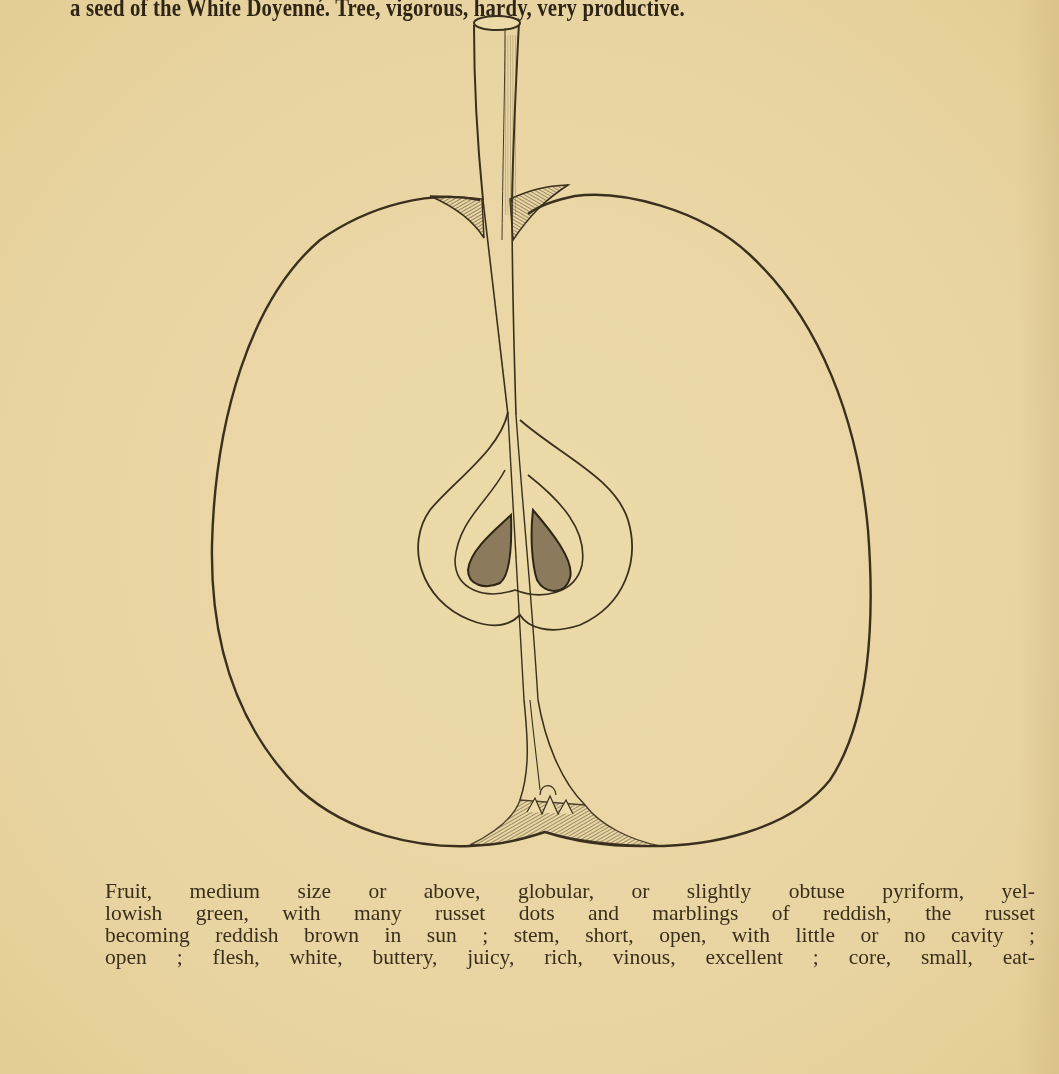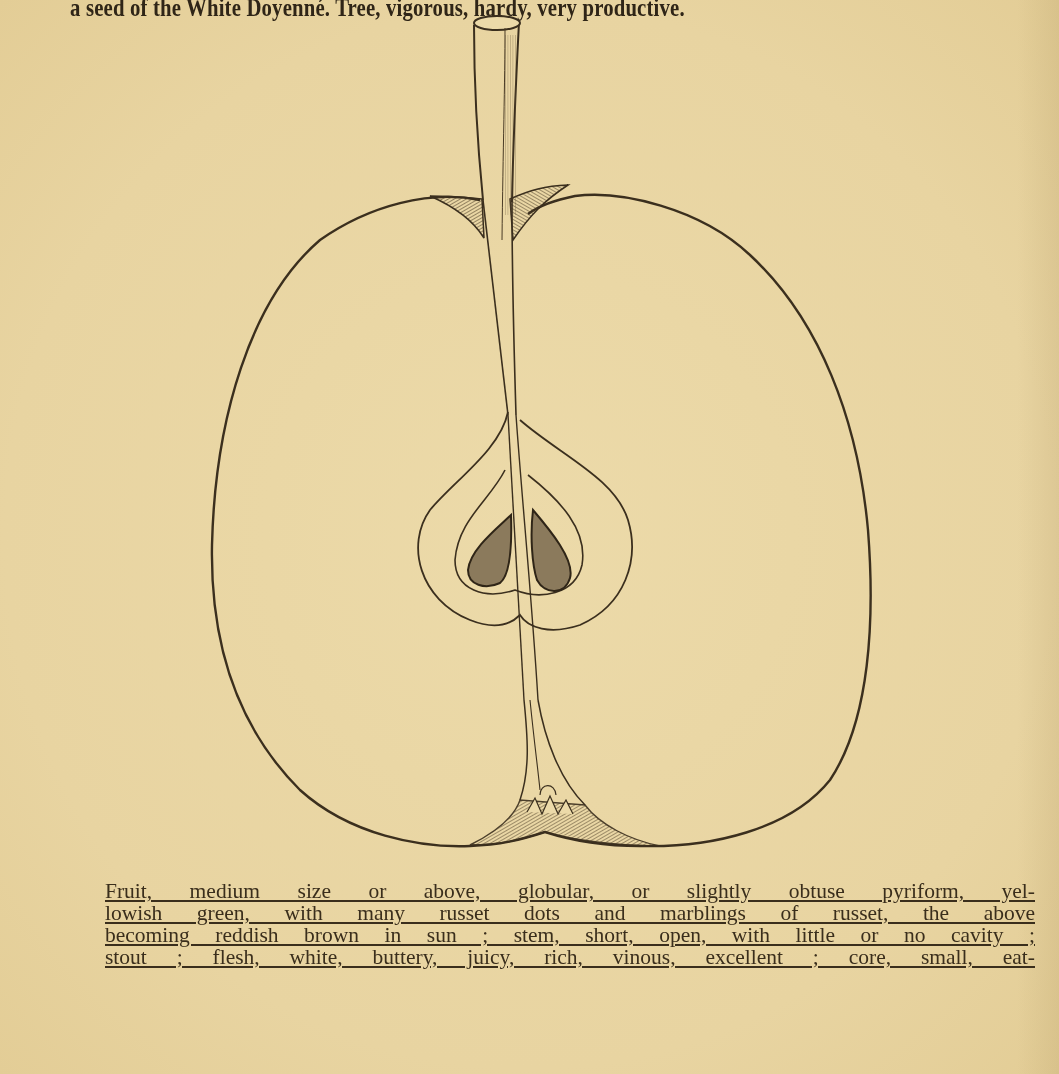--- a/index.html
+++ b/index.html
@@ -50,21 +50,20 @@
       font-size: 21.5px;
       line-height: 22px;
       color: #3a2e1c;
     }
     .description .line {
       display: block;
       white-space: nowrap;
       text-align: justify;
       text-align-last: justify;
       height: 22px;
-      text-decoration: underline;
     }
     .description .line.first {
       padding-left: 0;
     }
     .description .line.last {
       text-align-last: left;
     }
   </style>
 </head>
 <body>
@@ -150,16 +149,16 @@
 
   <g>
     <path d="M 470,845 C 500,830 515,815 520,800 L 585,805 C 600,825 630,840 660,846 C 620,846 570,840 545,832 C 520,840 500,845 470,845 Z" fill="url(#hatch)" stroke="#3b2f1e" stroke-width="1.4" opacity="0.9"></path>
     <path d="M 527,812 L 535,798 L 542,814 L 550,796 L 558,814 L 566,800 L 573,814" fill="#ecdaa9" stroke="#3b2f1e" stroke-width="1.2"></path>
     <path d="M 540,795 C 540,783 555,782 556,795" fill="none" stroke="#3b2f1e" stroke-width="1.2"></path>
   </g>
 </svg>
 
 <div class="description">
   <span class="line first">Fruit, medium size or above, globular, or slightly obtuse pyriform, yel-</span>
-  <span class="line">lowish green, with many russet dots and marblings of russet, the above</span>
+  <span class="line">lowish green, with many russet dots and marblings of reddish, the russet</span>
   <span class="line">becoming reddish brown in sun ;  stem, short, open, with little or no cavity ;</span>
-  <span class="line">stout ; flesh, white, buttery, juicy, rich, vinous, excellent ; core, small, eat-</span>
+  <span class="line">open ; flesh, white, buttery, juicy, rich, vinous, excellent ; core, small, eat-</span>
 </div>
 
 </body></html>

